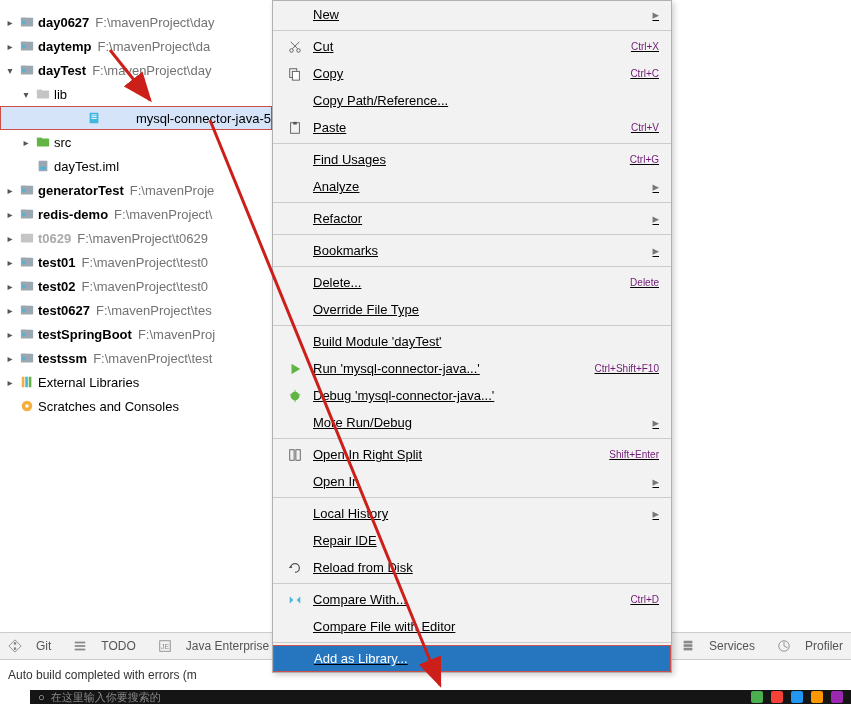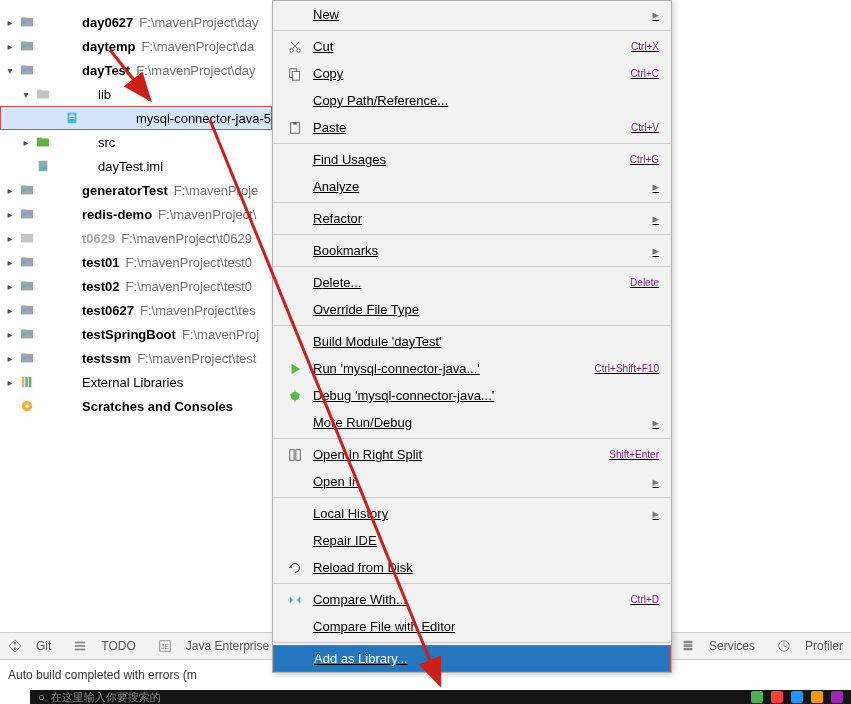--- a/index.html
+++ b/index.html
@@ -5,21 +5,21 @@
     * { margin: 0; padding: 0; box-sizing: border-box; font-family: -apple-system, BlinkMacSystemFont, 'Segoe UI', sans-serif; }
     body { background: #fff; font-size: 13px; color: #000; overflow: hidden; width: 851px; height: 704px; position: relative; }
     
     .main-area { display: flex; height: 625px; }
     .project-tree { width: 272px; background: #fff; padding-top: 10px; overflow: hidden; }
     .tree-item { display: flex; align-items: center; height: 24px; padding-left: 4px; white-space: nowrap; cursor: pointer; }
     .tree-item.selected { background: #d5e4f9; border: 1px solid #cc504a; }
     .chevron { width: 12px; display: inline-flex; justify-content: center; color: #555; font-size: 10px; }
     .folder-icon { width: 16px; height: 16px; display: inline-flex; align-items: center; justify-content: center; margin: 0 3px; }
     .folder-icon svg { width: 14px; height: 14px; }
-    .item-name { font-weight: bold; margin-left: 44px; }
+    .item-name { font-weight: bold; }
     .item-path { color: #737373; margin-left: 6px; }
     .indent-1 { padding-left: 20px; }
     .indent-2 { padding-left: 40px; justify-content: space-between; }
     
     .context-menu { position: absolute; left: 272px; top: 0; width: 400px; background: #f2f2f2; border: 1px solid #b0b0b0; box-shadow: 2px 2px 6px rgba(0,0,0,0.2); z-index: 10; text-decoration: underline; }
     .menu-item { display: flex; align-items: center; height: 27px; padding: 0 12px; cursor: pointer; position: relative; }
     .menu-item.highlighted { background: #2675bf; color: #fff; border: 1px solid #cc504a; }
     .menu-icon { width: 20px; display: inline-flex; align-items: center; justify-content: center; margin-right: 8px; }
     .menu-label { flex: 1; }
     .menu-shortcut { color: #701a75; font-size: 10px; margin-left: 20px; }
@@ -237,21 +237,21 @@
     <span class="item-name" style="font-weight:normal;">External Libraries</span>
     </div>
       <div class="tree-item indent-0">
         <span class="chevron"></span>
     <span class="folder-icon">
           <svg viewBox="0 0 16 16">
             <circle cx="8" cy="8" r="6" fill="#f4af3d"></circle>
             <circle cx="8" cy="8" r="2" fill="#fff"></circle>
           </svg>
         </span>
-    <span class="item-name" style="font-weight:bold;">Scratches and Consoles</span>
+    <span class="item-name" style="font-weight:normal;">Scratches and Consoles</span>
     </div>
     </div>
   <div class="editor" id="editor-container">
       <div class="line"><span class="kw-try">try</span> {</div>
       <div class="line">    Date pars</div>
       <div class="line">    String fo</div>
       <div class="line">    Date date</div>
       <div class="line">    System.<span class="method">ou</span></div>
       <div class="line">} <span class="kw-catch">catch</span> (Exce</div>
       <div class="line">    <span class="kw-throw">throw new</span></div>

